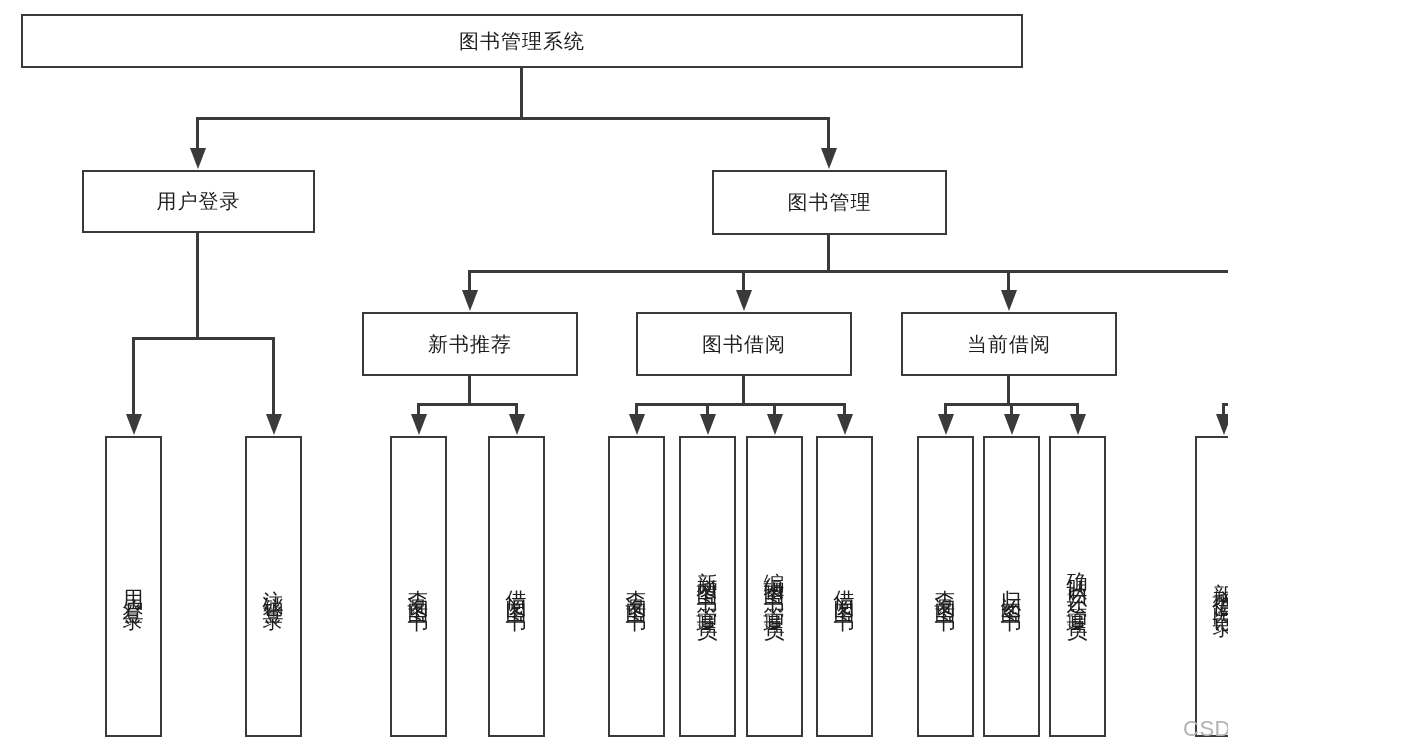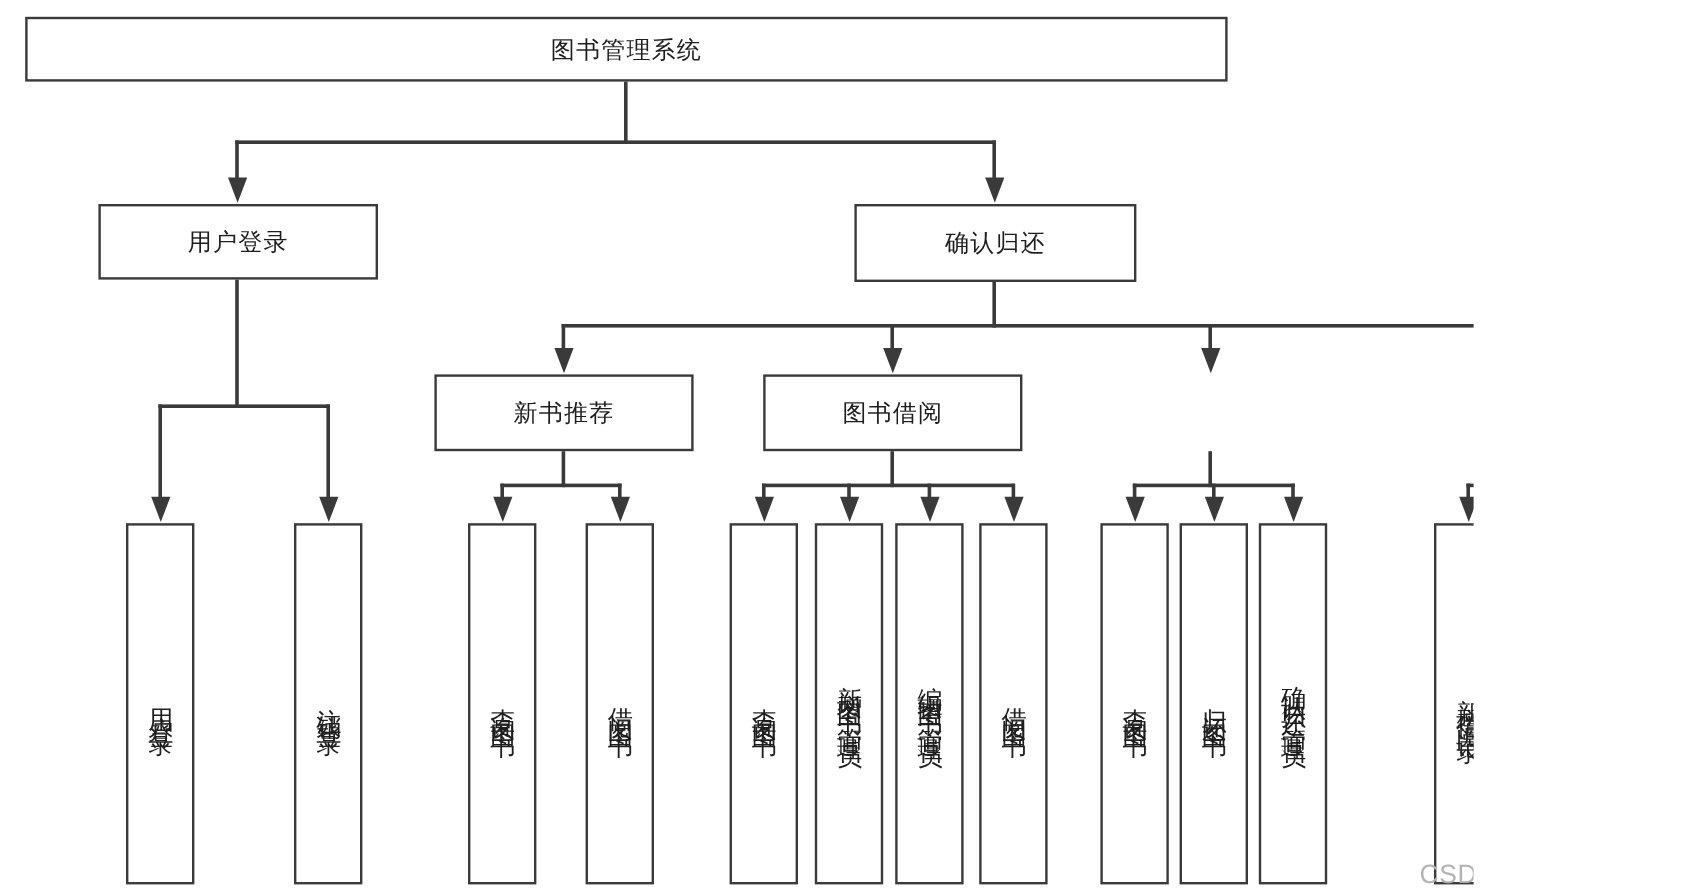--- a/index.html
+++ b/index.html
@@ -77,21 +77,21 @@
 
   <div class="vl" style="left:196px;top:117px;height:34px;"></div>
   <div class="ah" style="left:190px;top:148px;"></div>
   <div class="vl" style="left:827px;top:117px;height:34px;"></div>
   <div class="ah" style="left:821px;top:148px;"></div>
 
   <div class="box" style="left:82px;top:170px;width:233px;height:63px;">
     <span>用户登录</span>
   </div>
   <div class="box" style="left:712px;top:170px;width:235px;height:65px;">
-    <span>确认归还</span>
+    <span>图书管理</span>
   </div>
 
   <div class="vl" style="left:196px;top:233px;height:107px;"></div>
   <div class="hl" style="left:132px;top:337px;width:143px;"></div>
   <div class="vl" style="left:132px;top:337px;height:78px;"></div>
   <div class="ah" style="left:126px;top:414px;"></div>
   <div class="vl" style="left:272px;top:337px;height:78px;"></div>
   <div class="ah" style="left:266px;top:414px;"></div>
 
   <div class="vl" style="left:827px;top:235px;height:38px;"></div>
@@ -104,20 +104,23 @@
   <div class="ah" style="left:1001px;top:290px;"></div>
   <div class="vl" style="left:1277px;top:270px;height:22px;"></div>
   <div class="ah" style="left:1271px;top:290px;"></div>
 
   <div class="box" style="left:362px;top:312px;width:216px;height:64px;">
     <span>新书推荐</span>
   </div>
   <div class="box" style="left:636px;top:312px;width:216px;height:64px;">
     <span>图书借阅</span>
   </div>
+  <div class="box" style="left:901px;top:312px;width:216px;height:64px;">
+    <span>当前借阅</span>
+  </div>
 
   <div class="vl" style="left:468px;top:376px;height:30px;"></div>
   <div class="hl" style="left:417px;top:403px;width:101px;"></div>
   <div class="vl" style="left:417px;top:403px;height:14px;"></div>
   <div class="ah" style="left:411px;top:414px;"></div>
   <div class="vl" style="left:515px;top:403px;height:14px;"></div>
   <div class="ah" style="left:509px;top:414px;"></div>
 
   <div class="vl" style="left:742px;top:376px;height:30px;"></div>
   <div class="hl" style="left:635px;top:403px;width:210px;"></div>

